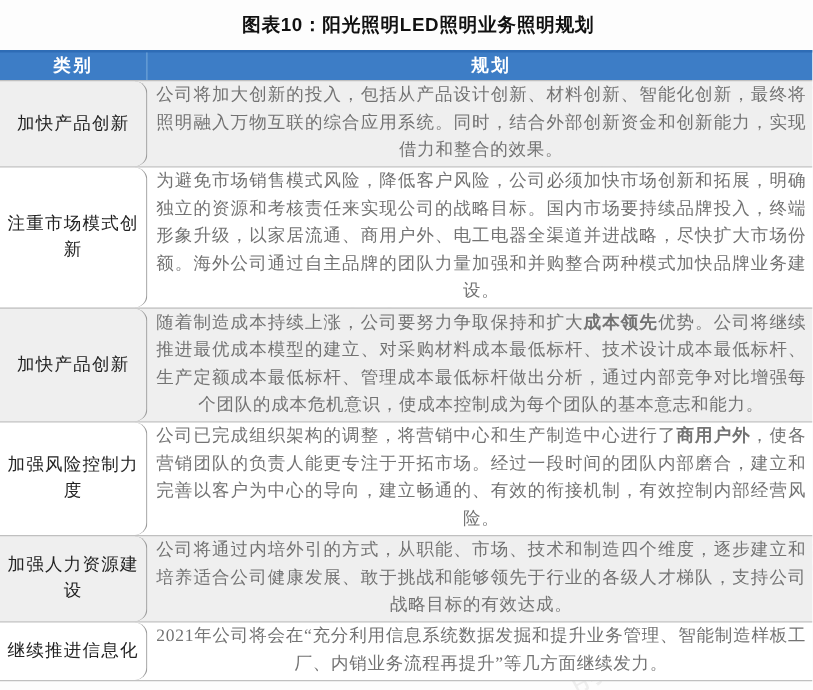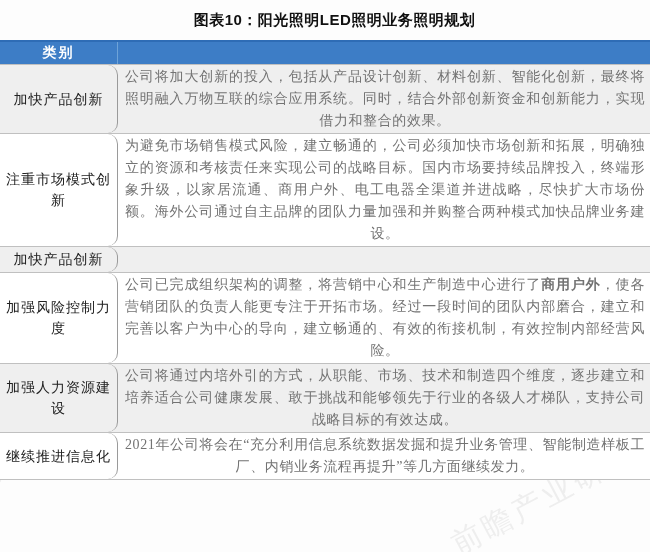--- a/index.html
+++ b/index.html
@@ -119,32 +119,34 @@
   <div class="wm w4">前瞻产业研究院</div>
   <div class="wm-ring r1"></div>
   <div class="wm-ring r2"></div>
 </div>
 
 <div class="title">图表10：阳光照明LED照明业务照明规划</div>
 
 <div class="table">
   <div class="header-row">
     <div class="header-cell-cat">类别</div>
+    <div class="header-cell-plan">规划</div>
   </div>
   <div id="table-body">
       <div class="row alt">
         <div class="cat-cell">加快产品创新</div>
         <div class="plan-cell"><span>公司将加大创新的投入，包括从产品设计创新、材料创新、智能化创新，最终将照明融入万物互联的综合应用系统。同时，结合外部创新资金和创新能力，实现借力和整合的效果。</span></div>
       </div>
       <div class="row">
         <div class="cat-cell">注重市场模式创新</div>
-        <div class="plan-cell"><span>为避免市场销售模式风险，建立畅通的，公司必须加快市场创新和拓展，明确独立的资源和考核责任来实现公司的战略目标。国内市场要持续品牌投入，终端形象升级，以家居流通、商用户外、电工电器全渠道并进战略，尽快扩大市场份额。海外公司通过自主品牌的团队力量加强和并购整合两种模式加快品牌业务建设。</span></div>
+        <div class="plan-cell"><span>为避免市场销售模式风险，降低客户风险，公司必须加快市场创新和拓展，明确独立的资源和考核责任来实现公司的战略目标。国内市场要持续品牌投入，终端形象升级，以家居流通、商用户外、电工电器全渠道并进战略，尽快扩大市场份额。海外公司通过自主品牌的团队力量加强和并购整合两种模式加快品牌业务建设。</span></div>
       </div>
       <div class="row alt">
         <div class="cat-cell">加快产品创新</div>
+        <div class="plan-cell"><span>随着制造成本持续上涨，公司要努力争取保持和扩大</span><b>成本领先</b><span>优势。公司将继续推进最优成本模型的建立、对采购材料成本最低标杆、技术设计成本最低标杆、生产定额成本最低标杆、管理成本最低标杆做出分析，通过内部竞争对比增强每个团队的成本危机意识，使成本控制成为每个团队的基本意志和能力。</span></div>
       </div>
       <div class="row">
         <div class="cat-cell">加强风险控制力度</div>
         <div class="plan-cell"><span>公司已完成组织架构的调整，将营销中心和生产制造中心进行了</span><b>商用户外</b><span>，使各营销团队的负责人能更专注于开拓市场。经过一段时间的团队内部磨合，建立和完善以客户为中心的导向，建立畅通的、有效的衔接机制，有效控制内部经营风险。</span></div>
       </div>
       <div class="row alt">
         <div class="cat-cell">加强人力资源建设</div>
         <div class="plan-cell"><span>公司将通过内培外引的方式，从职能、市场、技术和制造四个维度，逐步建立和培养适合公司健康发展、敢于挑战和能够领先于行业的各级人才梯队，支持公司战略目标的有效达成。</span></div>
       </div>
       <div class="row">

